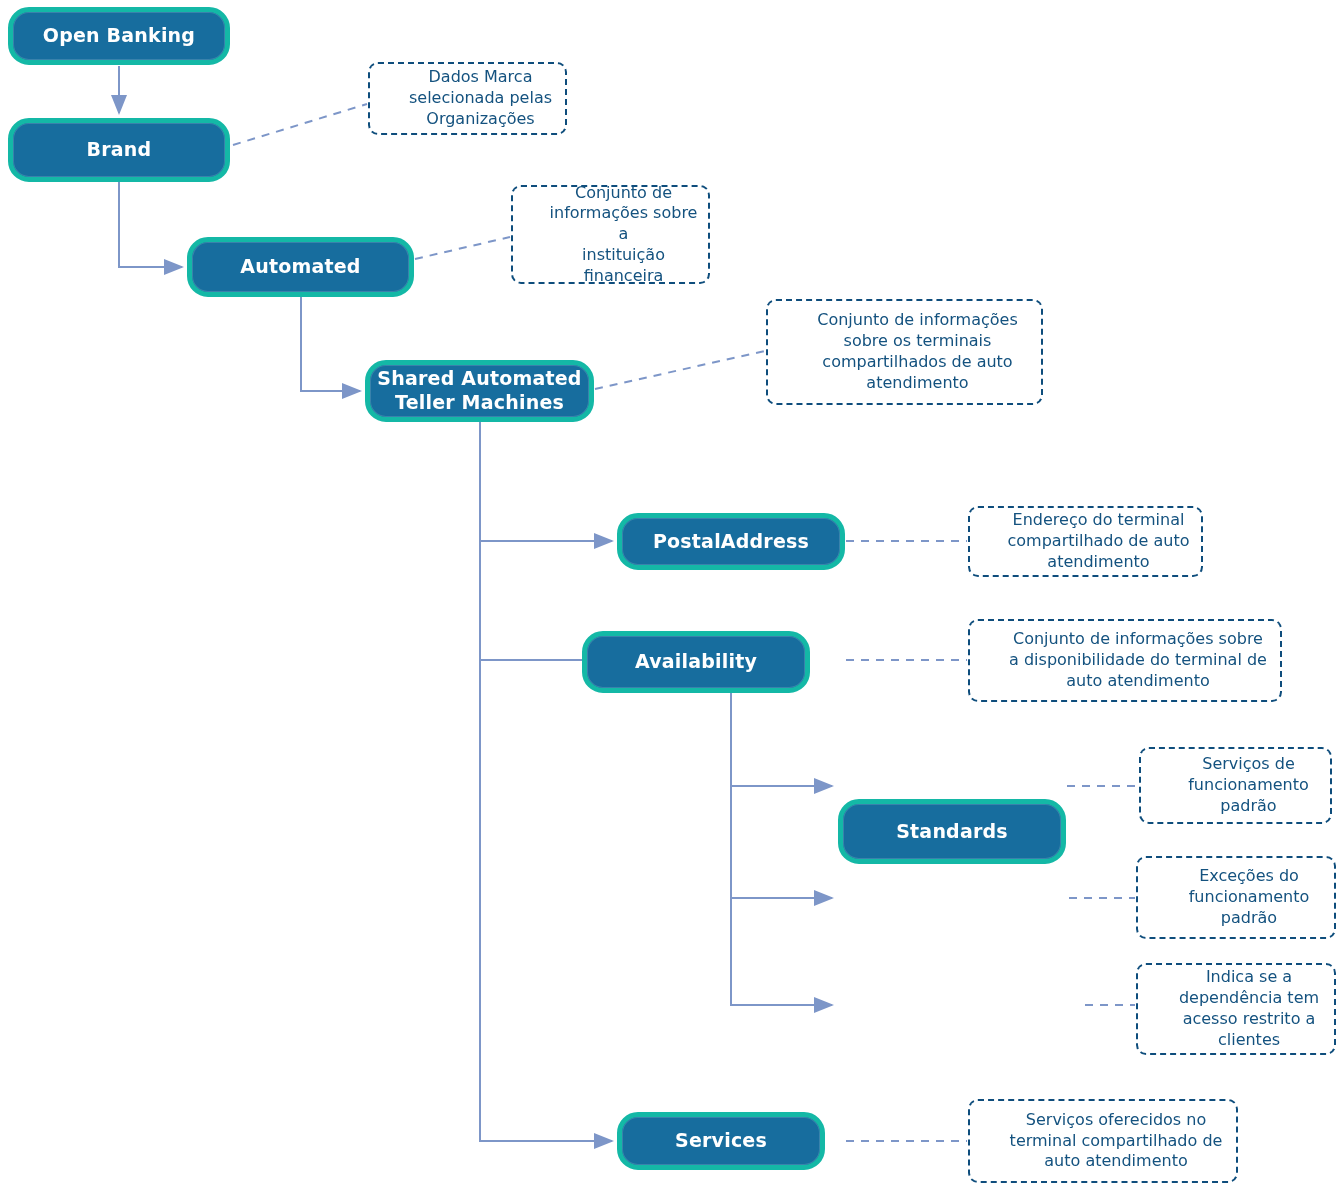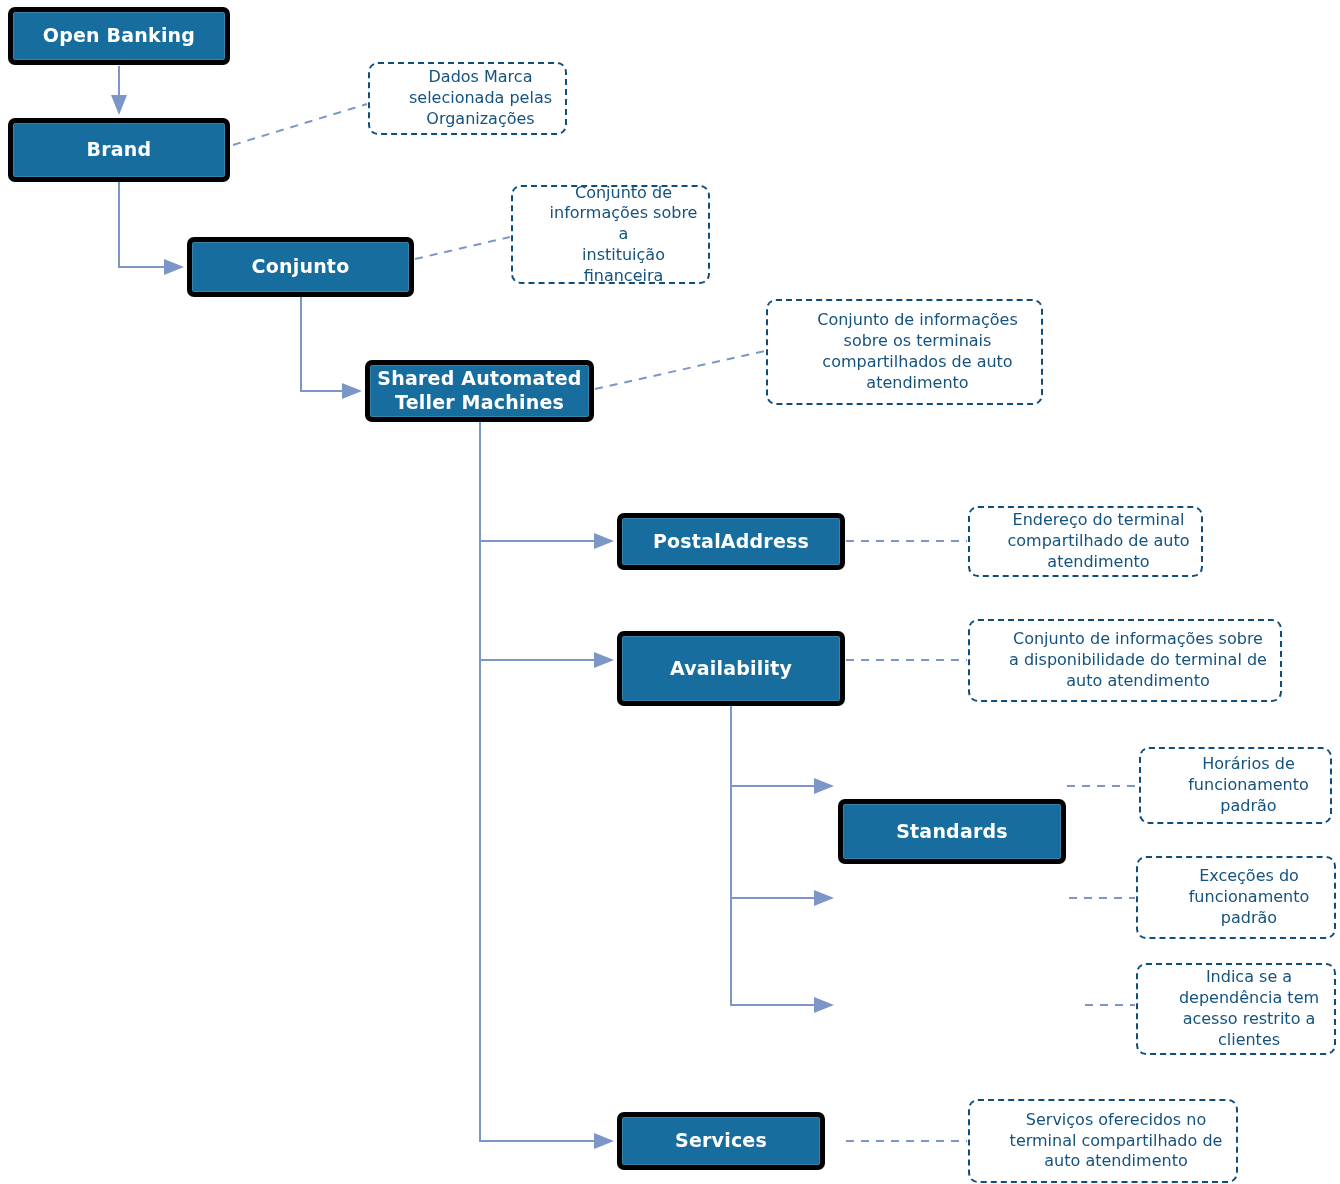--- a/index.html
+++ b/index.html
@@ -2,21 +2,21 @@
 <html><head>
 <meta charset="utf-8">
 <style>
   html,body{margin:0;padding:0;background:#ffffff;}
   body{font-family:"DejaVu Sans","Liberation Sans",sans-serif;}
   #canvas{position:relative;width:1340px;height:1184px;background:#ffffff;overflow:hidden;}
   #wires{position:absolute;left:0;top:0;width:1340px;height:1184px;}
 
   .node{
     position:absolute;box-sizing:border-box;
-    background:#176d9e;border:5px solid #000000;border-radius:7px;
+    background:#176d9e;border:5px solid #14b8a6;border-radius:21px;
     display:flex;align-items:center;justify-content:center;
     color:#ffffff;text-align:center;z-index:2;
     box-shadow:inset 0 0 0 1px rgba(255,255,255,.15);
     cursor:default;
   }
   .node .node-label{
     font-size:19px;font-weight:700;line-height:1.25;white-space:pre-line;
     letter-spacing:.2px;padding:0 4px;
   }
   .note{
@@ -68,33 +68,33 @@
 
   <div class="node" style="left:8px;top:7px;width:222px;height:58px">
     <span class="node-label">Open Banking</span>
   </div>
 
   <div class="node" style="left:8px;top:118px;width:222px;height:64px">
     <span class="node-label">Brand</span>
   </div>
 
   <div class="node" style="left:187px;top:237px;width:227px;height:60px">
-    <span class="node-label">Conjunto</span>
+    <span class="node-label">Automated</span>
   </div>
 
   <div class="node" style="left:617px;top:513px;width:228px;height:57px">
     <span class="node-label">PostalAddress</span>
   </div>
 
   <div class="node" style="left:365px;top:360px;width:229px;height:62px">
     <span class="node-label">Shared Automated
 Teller Machines</span>
   </div>
 
-  <div class="node" style="left:617px;top:631px;width:228px;height:75px">
+  <div class="node" style="left:582px;top:631px;width:228px;height:62px">
     <span class="node-label">Availability</span>
   </div>
 
   <div class="node" style="left:838px;top:799px;width:228px;height:65px">
     <span class="node-label">Standards</span>
   </div>
 
 
 
   <div class="node" style="left:617px;top:1112px;width:208px;height:58px">
@@ -127,21 +127,21 @@
 atendimento</span>
   </div>
 
   <div class="note" style="left:968px;top:619px;width:314px;height:83px">
     <span class="note-text">Conjunto de informações sobre
 a disponibilidade do terminal de
 auto atendimento</span>
   </div>
 
   <div class="note" style="left:1139px;top:747px;width:193px;height:77px">
-    <span class="note-text">Horários de
+    <span class="note-text">Serviços de
 funcionamento
 padrão</span>
   </div>
 
   <div class="note" style="left:1136px;top:856px;width:200px;height:83px">
     <span class="note-text">Exceções do
 funcionamento
 padrão</span>
   </div>
 

